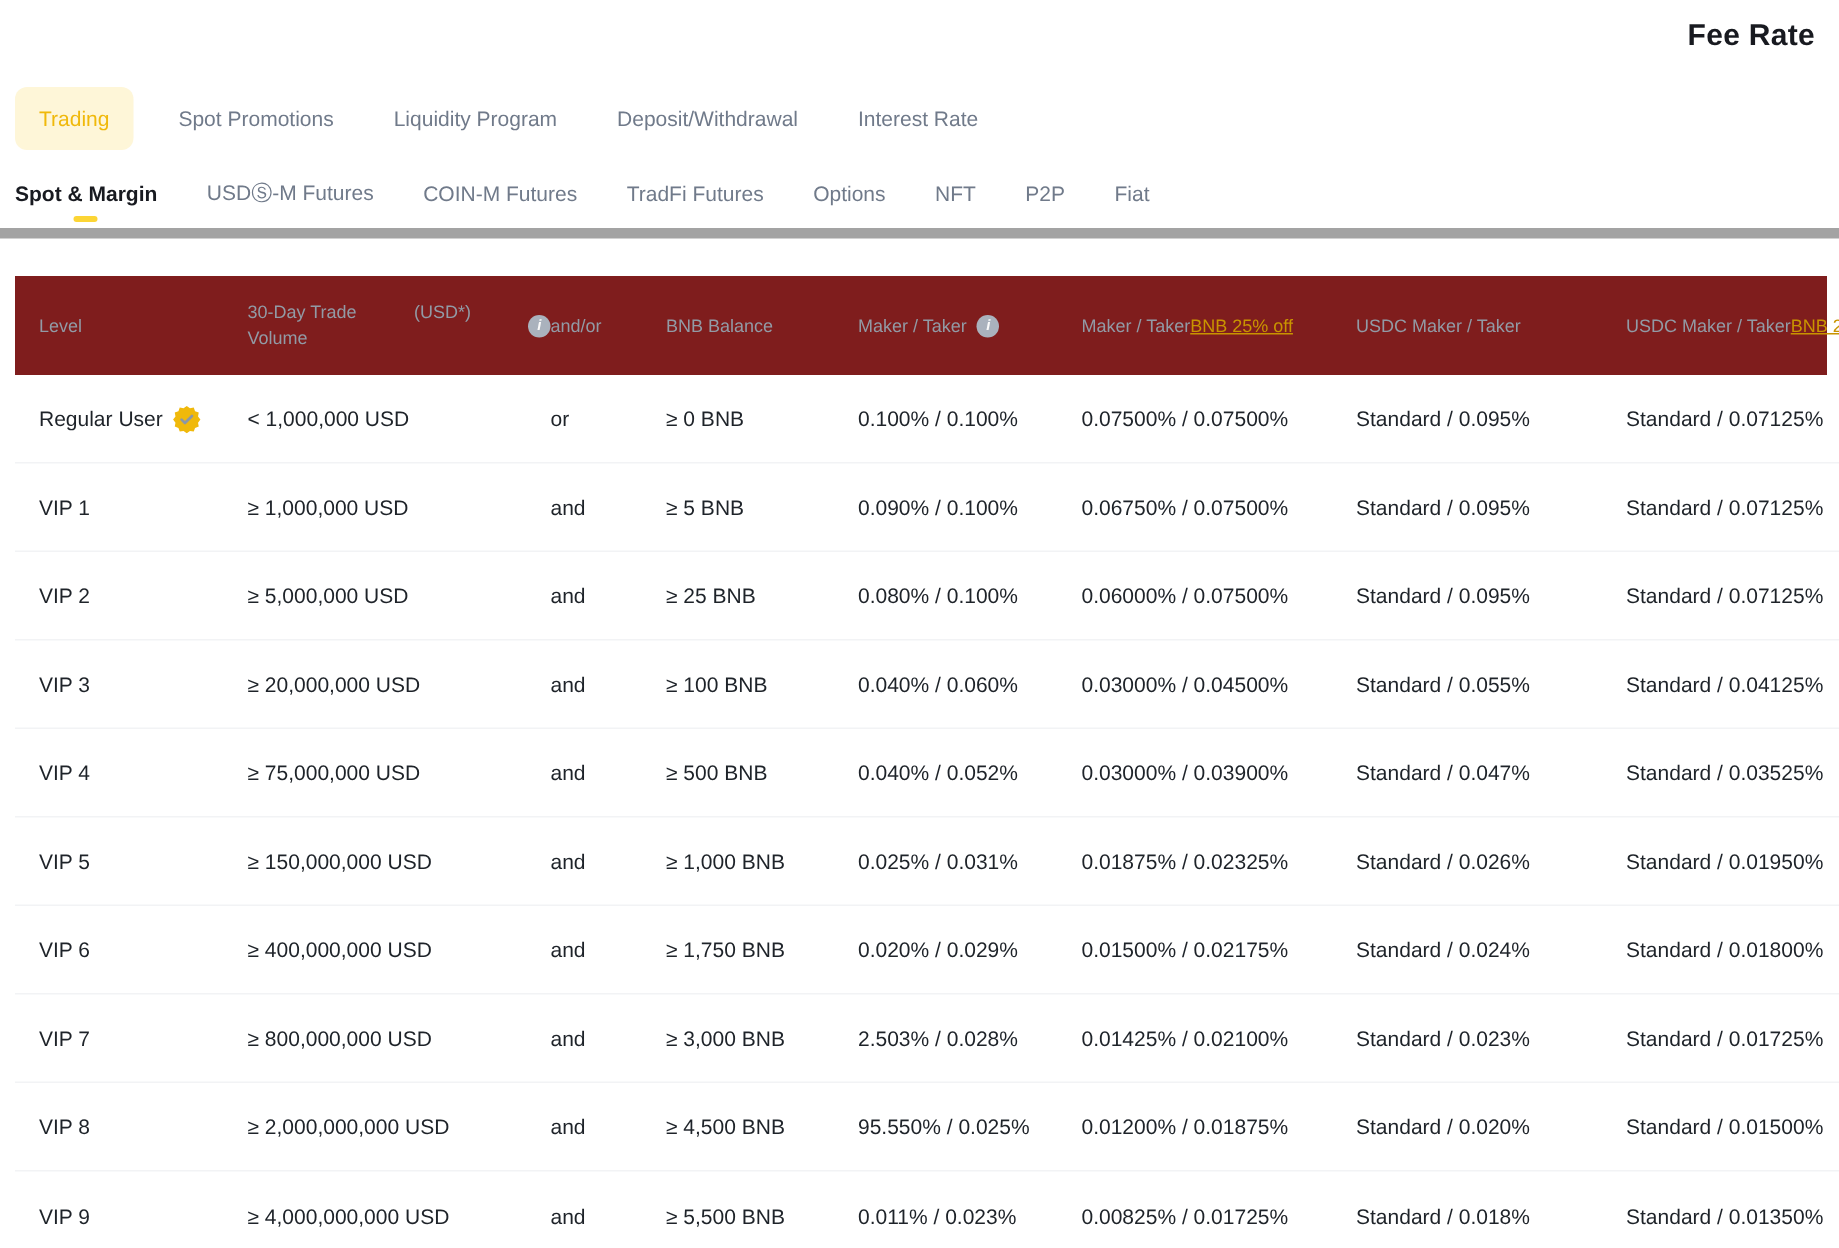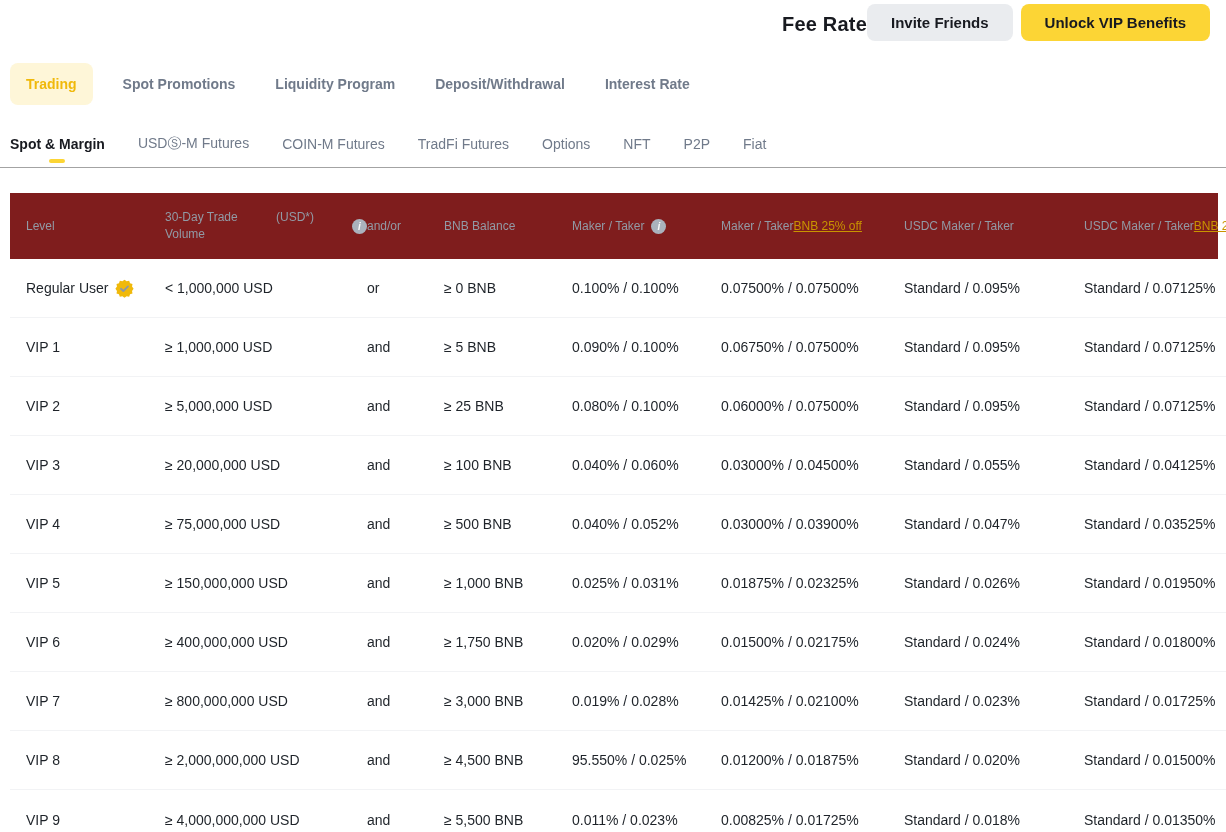--- a/index.html
+++ b/index.html
@@ -48,30 +48,29 @@
     margin: 22px 0 0 10px;
     gap: 20px;
   }
   .main-tab {
     font-size: 14px;
     color: #707A8A;
     padding: 13px 10px;
     border-radius: 8px;
     cursor: pointer;
     white-space: nowrap;
-    font-weight: bold;
   }
   .main-tab.active {
     background: #FEF6D8;
     color: #F0B90B;
     padding: 13px 16px;
   }
 
   
-  .sub-tabs-wrap { margin-top: 24px; border-bottom: 1px solid #a3a3a3; }
+  .sub-tabs-wrap { margin-top: 14px; border-bottom: 7px solid #a3a3a3; }
   .sub-tabs {
     display: flex;
     align-items: center;
     gap: 33px;
     margin-left: 10px;
   }
   .sub-tab {
     position: relative;
     font-size: 14px;
     color: #707A8A;
@@ -146,24 +145,20 @@
   }
   .tbody .grid-row:last-child { border-bottom: none; }
   .cell { display: flex; align-items: center; white-space: nowrap; }
   .badge-icon { margin-left: 7px; display: inline-flex; }
 </style>
 </head>
 <body>
 
 <div class="topbar">
   <div class="page-title">Fee Rate</div>
-  <div class="top-actions">
-    <button class="btn btn-secondary">Invite Friends</button>
-    <button class="btn btn-primary">Unlock VIP Benefits</button>
-  </div>
 </div>
 
 <div class="main-tabs">
     <div class="main-tab active">Trading</div>
     <div class="main-tab">Spot Promotions</div>
     <div class="main-tab">Liquidity Program</div>
     <div class="main-tab">Deposit/Withdrawal</div>
     <div class="main-tab">Interest Rate</div>
   </div>
 
@@ -416,21 +411,21 @@
         <div class="cell">
           <span>≥ 800,000,000 USD</span>
         </div>
         <div class="cell">
           <span>and</span>
         </div>
         <div class="cell">
           <span>≥ 3,000 BNB</span>
         </div>
         <div class="cell">
-          <span>0.019% / 0.028%</span>
+          <span>2.503% / 0.028%</span>
         </div>
         <div class="cell">
           <span>0.01425% / 0.02100%</span>
         </div>
         <div class="cell">
           <span>Standard / 0.023%</span>
         </div>
         <div class="cell">
           <span>Standard / 0.01725%</span>
         </div>

